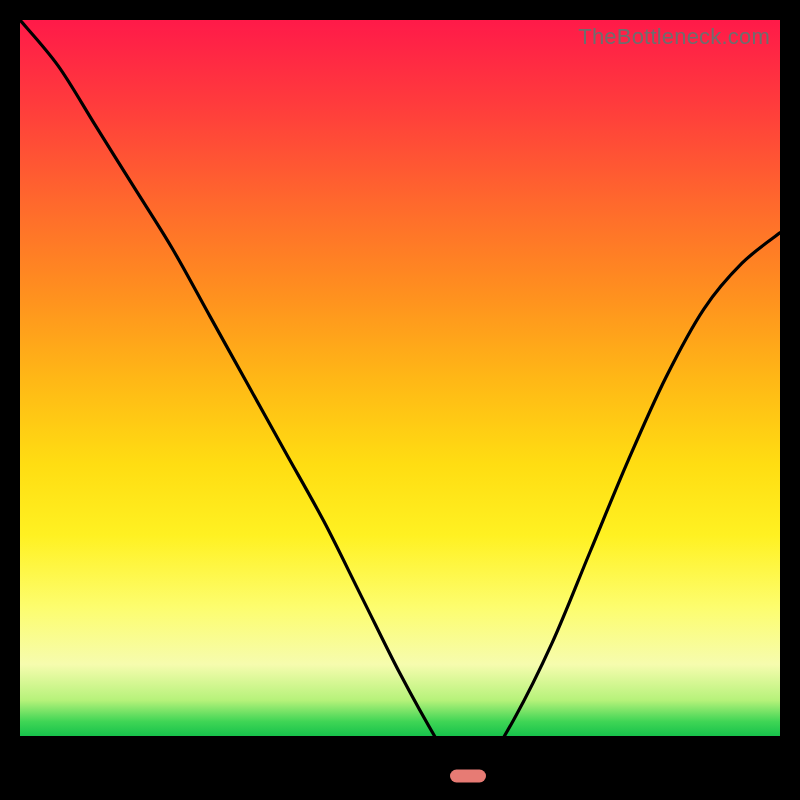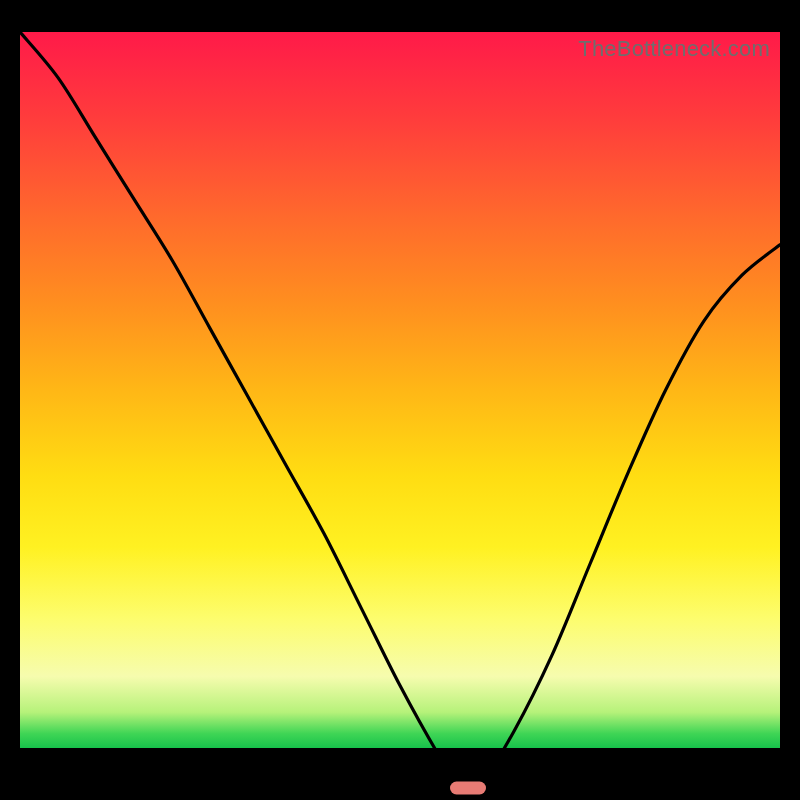--- a/index.html
+++ b/index.html
@@ -7,21 +7,21 @@
     padding: 0;
     width: 800px;
     height: 800px;
     background: #000000;
     font-family: Arial, Helvetica, sans-serif;
     overflow: hidden;
   }
   .frame {
     position: absolute;
     left: 20px;
-    top: 32px;
+    top: 20px;
     width: 760px;
     height: 716px;
     background:
       linear-gradient(to bottom,
         #ff1a49 0%,
         #ff3c3c 12%,
         #ff6a2c 26%,
         #ff8f1f 38%,
         #ffb716 50%,
         #ffdd12 62%,

